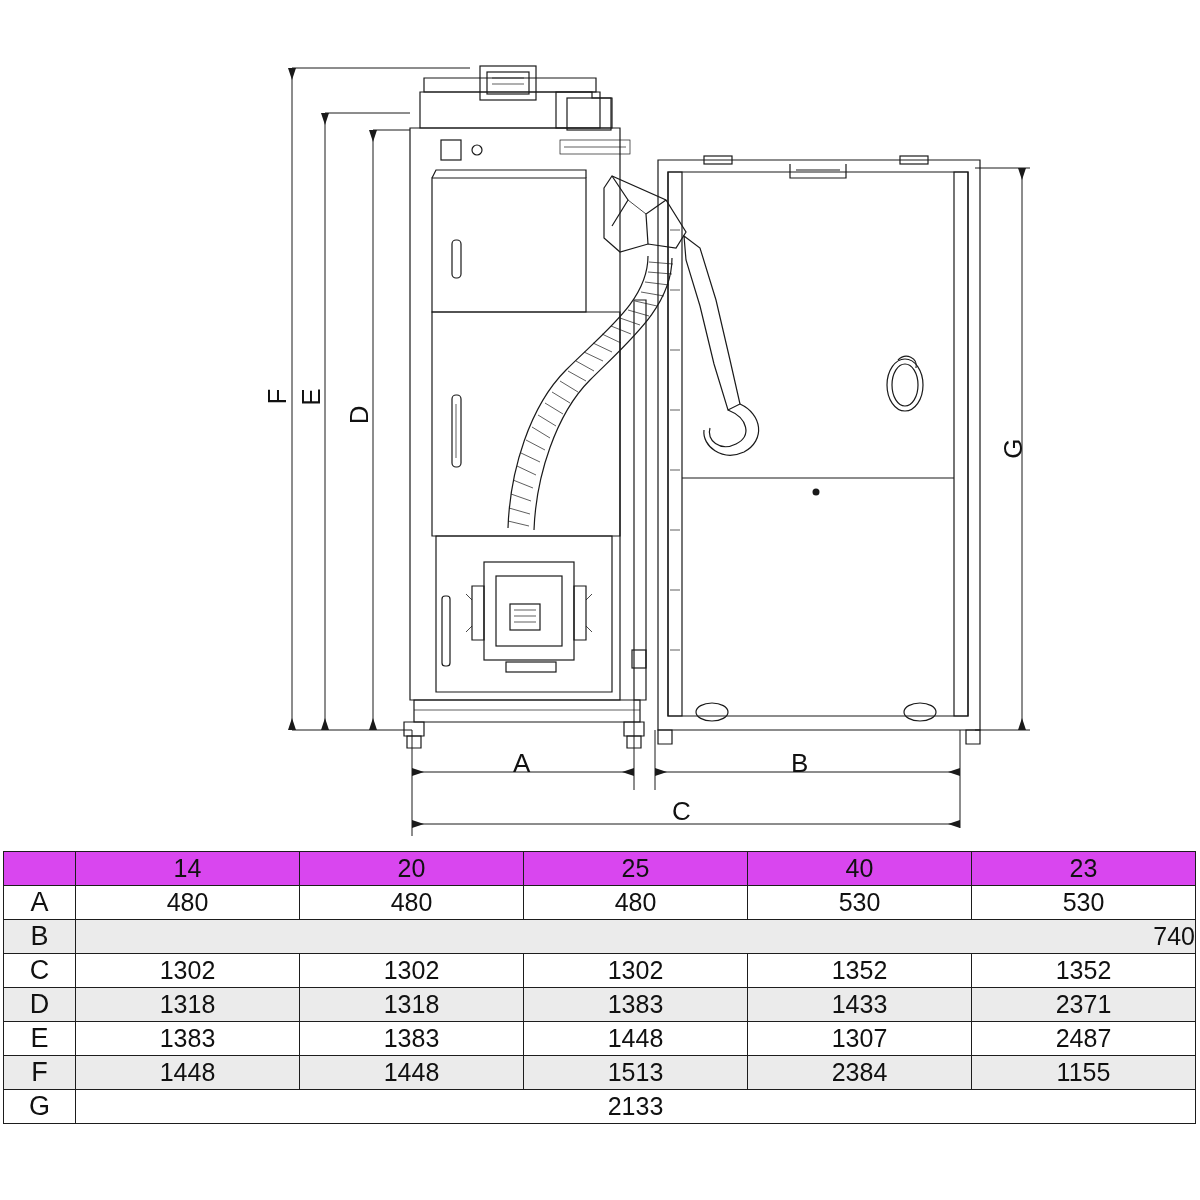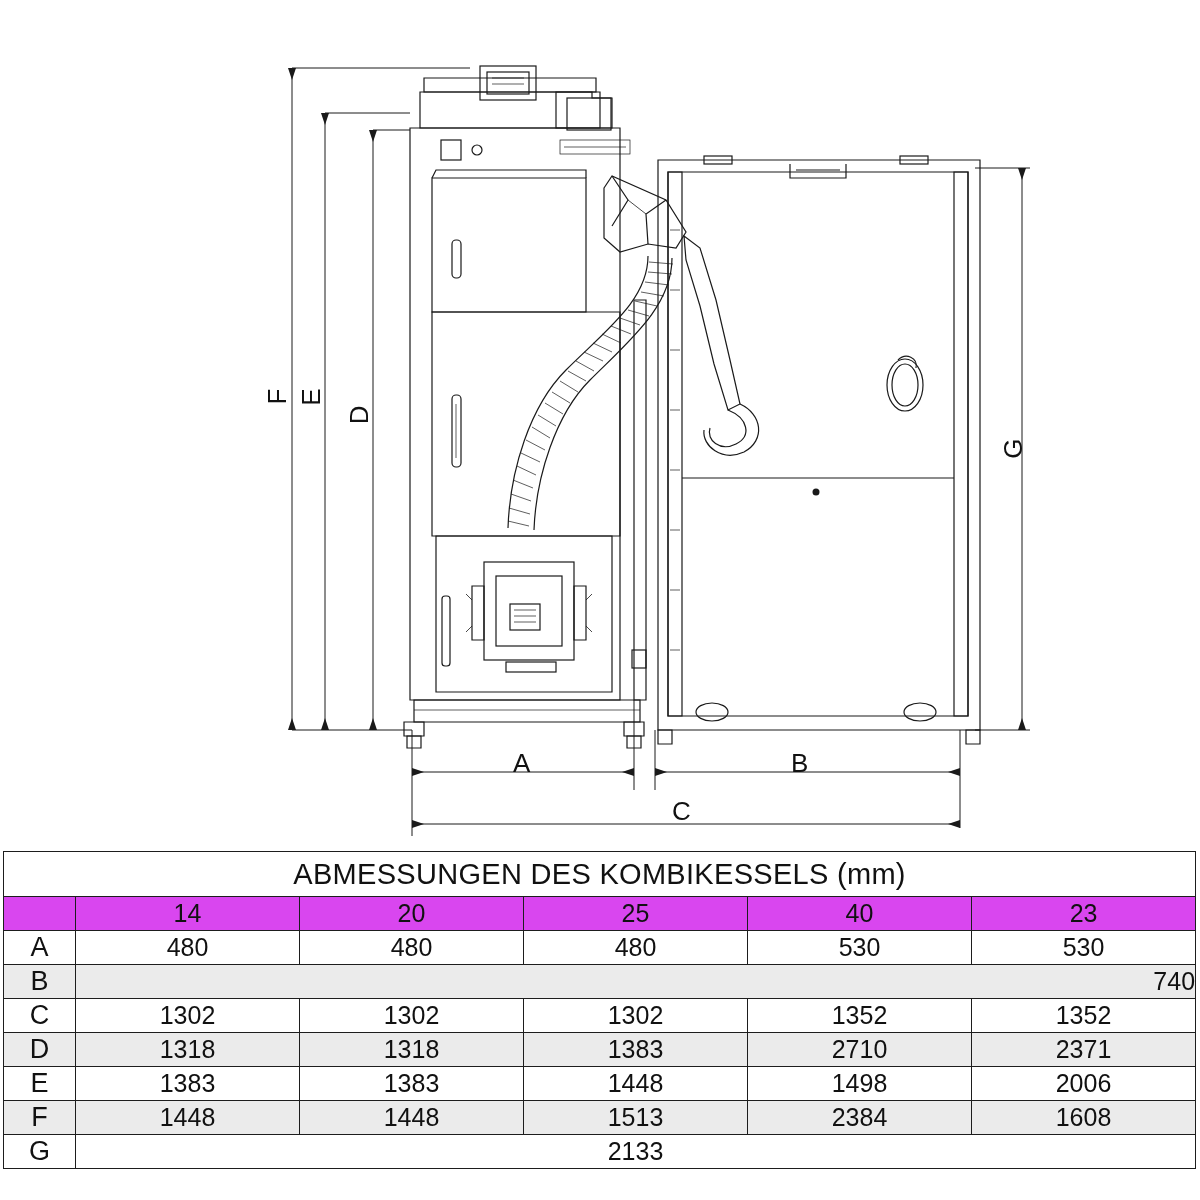--- a/index.html
+++ b/index.html
@@ -297,23 +297,20 @@
     <table class="dims">
       <colgroup>
         <col style="width:72px">
         <col style="width:224px">
         <col style="width:224px">
         <col style="width:224px">
         <col style="width:224px">
         <col style="width:224px">
       </colgroup>
       <tbody>
-        <tr>
-          <td class="title" colspan="6">ABMESSUNGEN DES KOMBIKESSELS  (mm)</td>
-        </tr>
         <tr class="header-row">
           <td class="rowlab"></td>
           <td>14</td>
           <td>20</td>
           <td>25</td>
           <td>40</td>
           <td>23</td>
         </tr>
 
         <tr>
@@ -337,40 +334,40 @@
           <td>1302</td>
           <td>1352</td>
           <td>1352</td>
         </tr>
 
         <tr class="shaded">
           <td class="rowlab">D</td>
           <td>1318</td>
           <td>1318</td>
           <td>1383</td>
-          <td>2710</td>
+          <td>1433</td>
           <td>2371</td>
         </tr>
 
         <tr>
           <td class="rowlab">E</td>
           <td>1383</td>
           <td>1383</td>
           <td>1448</td>
-          <td>1498</td>
-          <td>2006</td>
+          <td>1307</td>
+          <td>2487</td>
         </tr>
 
         <tr class="shaded">
           <td class="rowlab">F</td>
           <td>1448</td>
           <td>1448</td>
           <td>1513</td>
           <td>2384</td>
-          <td>1608</td>
+          <td>1155</td>
         </tr>
 
         <tr>
           <td class="rowlab">G</td>
           <td colspan="5">2133</td>
         </tr>
       </tbody>
     </table>
   </div>
 

